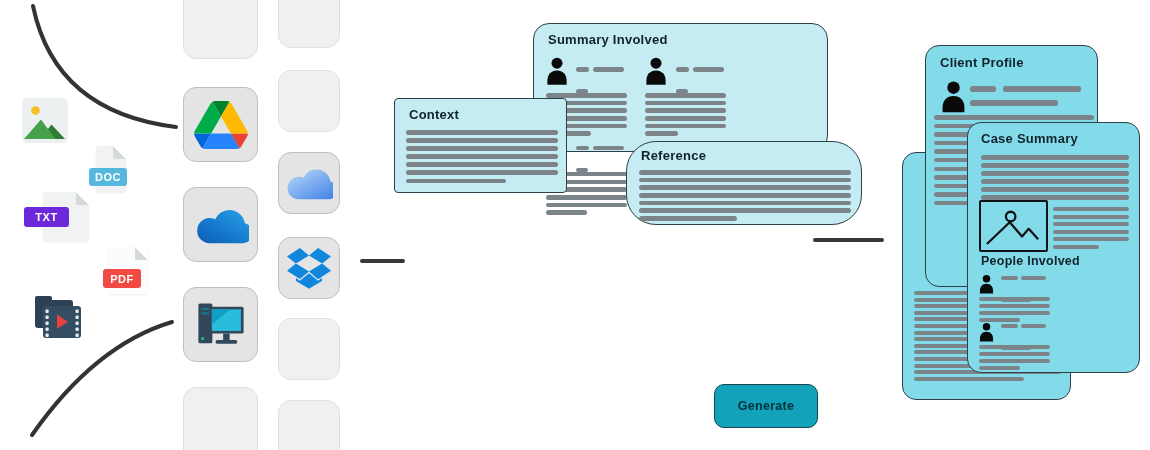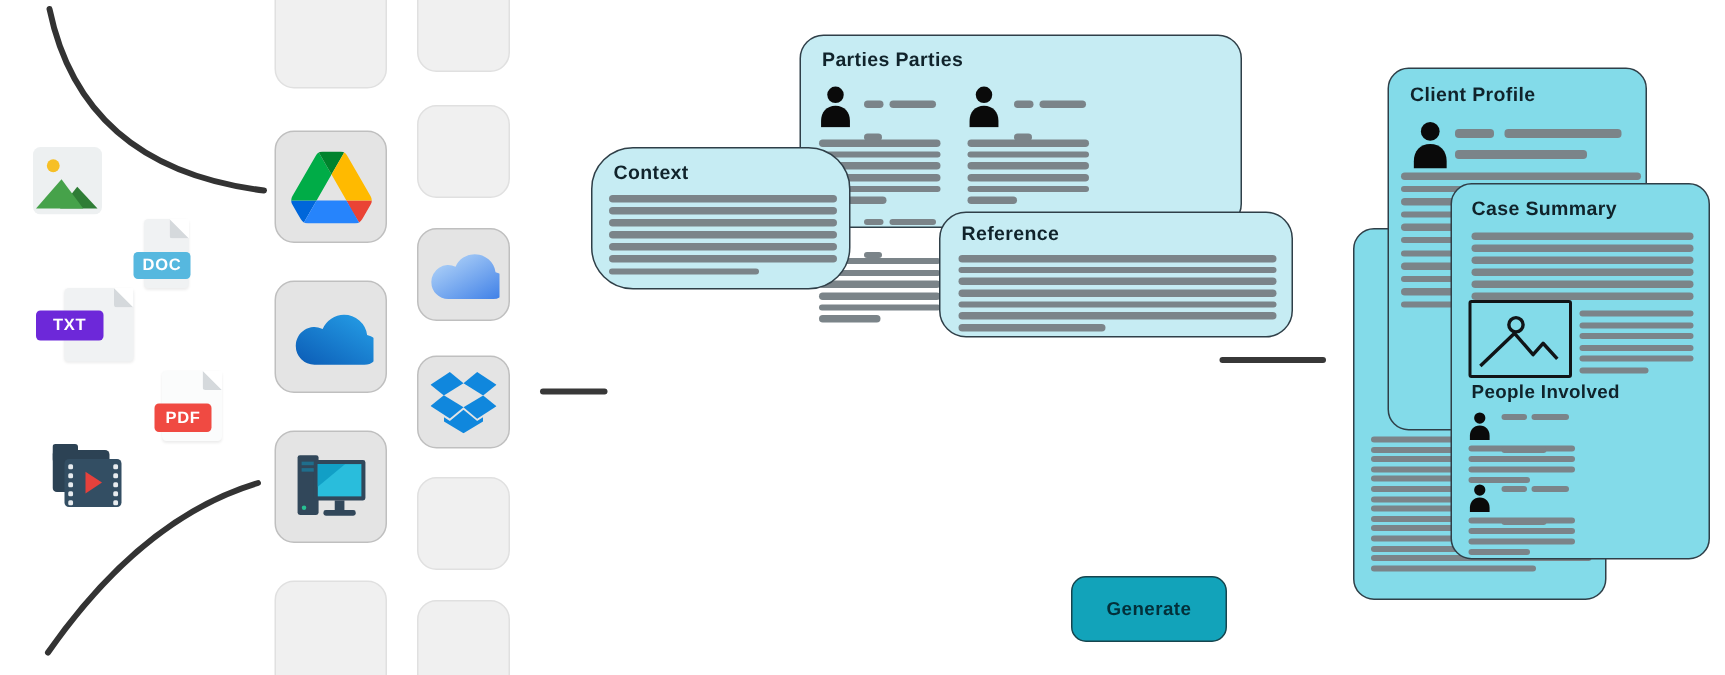--- a/index.html
+++ b/index.html
@@ -186,21 +186,21 @@
         <use href="#dropbox-g"></use>
       </svg>
   </div>
   <div class="tile empty" style="left:278px;top:318px;width:62px;height:62px"></div>
   <div class="tile empty" style="left:278px;top:400px;width:62px;height:62px"></div>
 
   <div class="connector" style="left:360px;top:259px;width:45px;z-index:1"></div>
   <div class="connector" style="left:813px;top:238px;width:71px;z-index:1"></div>
 
   <div class="card" style="left:533px;top:23px;width:295px;height:129px;border-radius:16px;z-index:2">
-    <div class="card-title" style="left:14px;top:8px">Parties Parties</div>
+    <div class="card-title" style="left:14px;top:8px">Summary Involved</div>
     <div class="abs" style="left:12px;top:33px;width:272px">
       
       <div class="col" style="width:81px;margin-right:14px">
         <div style="height:30px;white-space:nowrap">
           <svg class="person" viewBox="0 0 24 30" width="22" height="28">
               <use href="#person-g"></use>
             </svg>
           <span class="col" style="margin-left:4px;margin-top:10px">
             <span class="segrow"><span class="seg" style="width:13px"></span><span class="seg" style="width:31px;margin-left:4px"></span></span>
             <span class="segrow" style="display:block;margin-top:4px"><span class="seg" style="width:12px"></span></span>
@@ -249,34 +249,34 @@
             <div class="bar" style="height: 4.5px; margin-bottom: 3.2px;"></div>
             <div class="bar" style="height: 4.5px; margin-bottom: 3.2px;"></div>
             <div class="bar" style="height: 4.5px; margin-bottom: 3.2px;"></div>
             <div class="bar" style="height: 4.5px; margin-bottom: 3.2px;"></div>
             <div class="bar" style="height: 4.5px; width: 50%;"></div>
           </div>
       </div>
     </div>
   </div>
 
-  <div class="card" style="left:394px;top:98px;width:173px;height:95px;border-radius:28px;z-index:3">
+  <div class="card" style="left:394px;top:98px;width:173px;height:95px;border-radius:4px;z-index:3">
     <div class="card-title" style="left:14px;top:8px">Context</div>
     <div class="bars" style="left:11px;top:31px;width:152px">
         <div class="bar" style="height: 4.5px; margin-bottom: 3.6px;"></div>
         <div class="bar" style="height: 4.5px; margin-bottom: 3.6px;"></div>
         <div class="bar" style="height: 4.5px; margin-bottom: 3.6px;"></div>
         <div class="bar" style="height: 4.5px; margin-bottom: 3.6px;"></div>
         <div class="bar" style="height: 4.5px; margin-bottom: 3.6px;"></div>
         <div class="bar" style="height: 4.5px; margin-bottom: 3.6px;"></div>
         <div class="bar" style="height: 4.5px; width: 66%;"></div>
       </div>
   </div>
 
-  <div class="card" style="left:626px;top:141px;width:236px;height:84px;border-radius:18px;z-index:4">
+  <div class="card" style="left:626px;top:141px;width:236px;height:84px;border-radius:30px;z-index:4">
     <div class="card-title" style="left:14px;top:6px">Reference</div>
     <div class="bars" style="left:12px;top:28px;width:212px">
         <div class="bar" style="height: 4.5px; margin-bottom: 3.2px;"></div>
         <div class="bar" style="height: 4.5px; margin-bottom: 3.2px;"></div>
         <div class="bar" style="height: 4.5px; margin-bottom: 3.2px;"></div>
         <div class="bar" style="height: 4.5px; margin-bottom: 3.2px;"></div>
         <div class="bar" style="height: 4.5px; margin-bottom: 3.2px;"></div>
         <div class="bar" style="height: 4.5px; margin-bottom: 3.2px;"></div>
         <div class="bar" style="height: 4.5px; width: 46%;"></div>
       </div>

